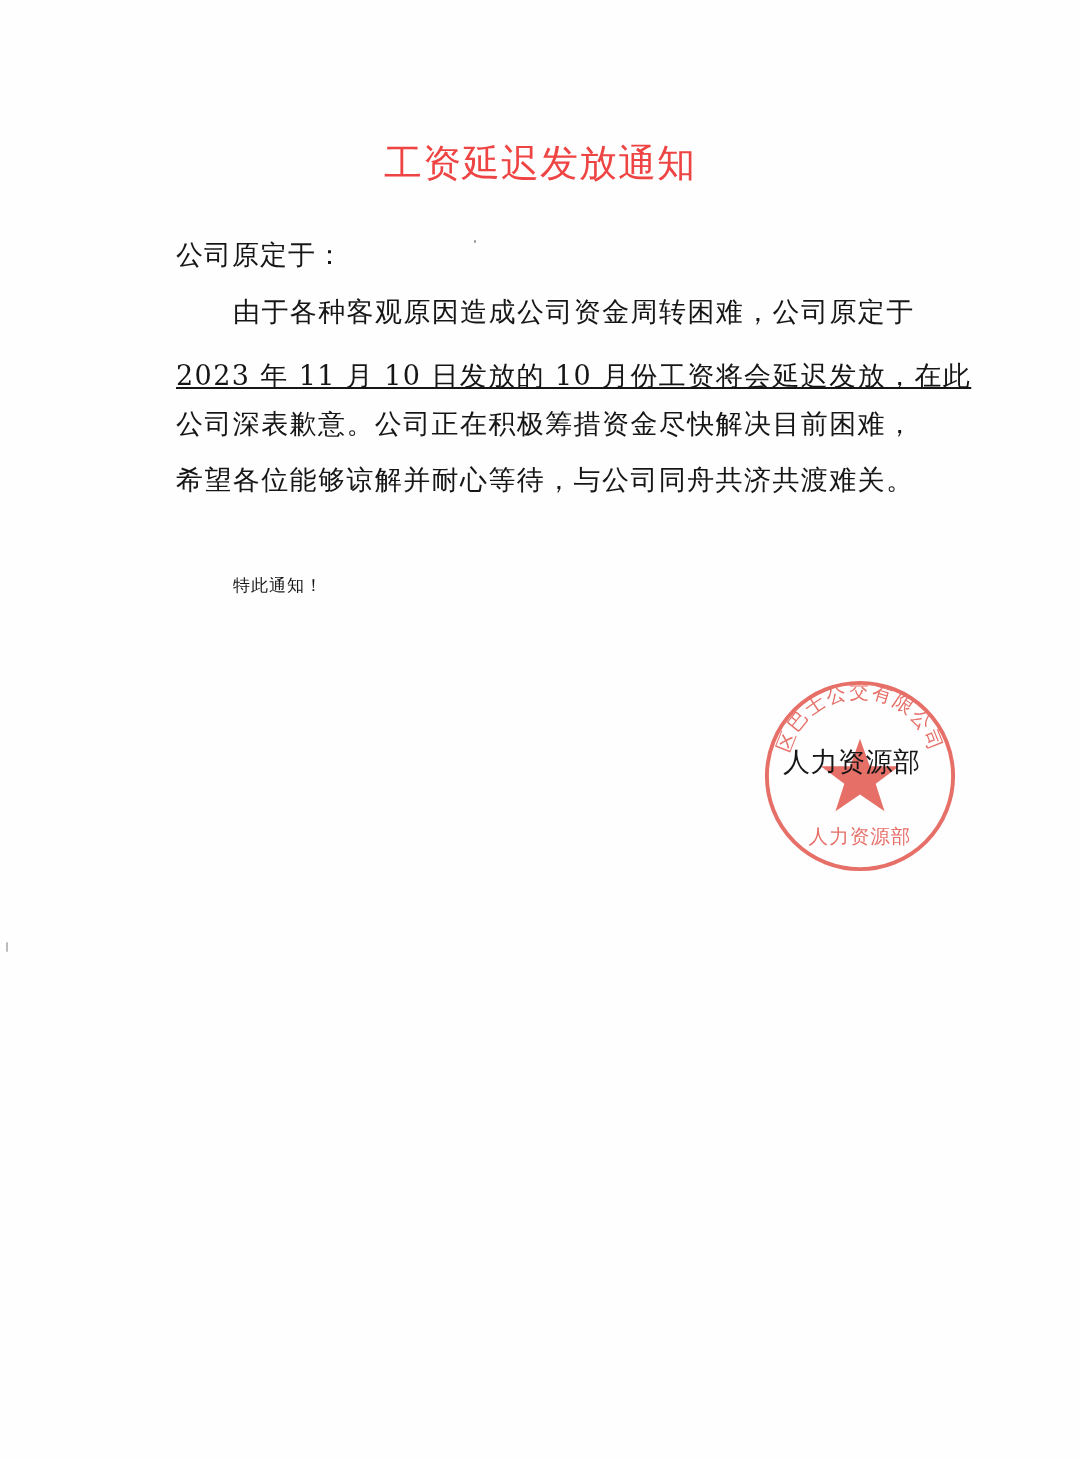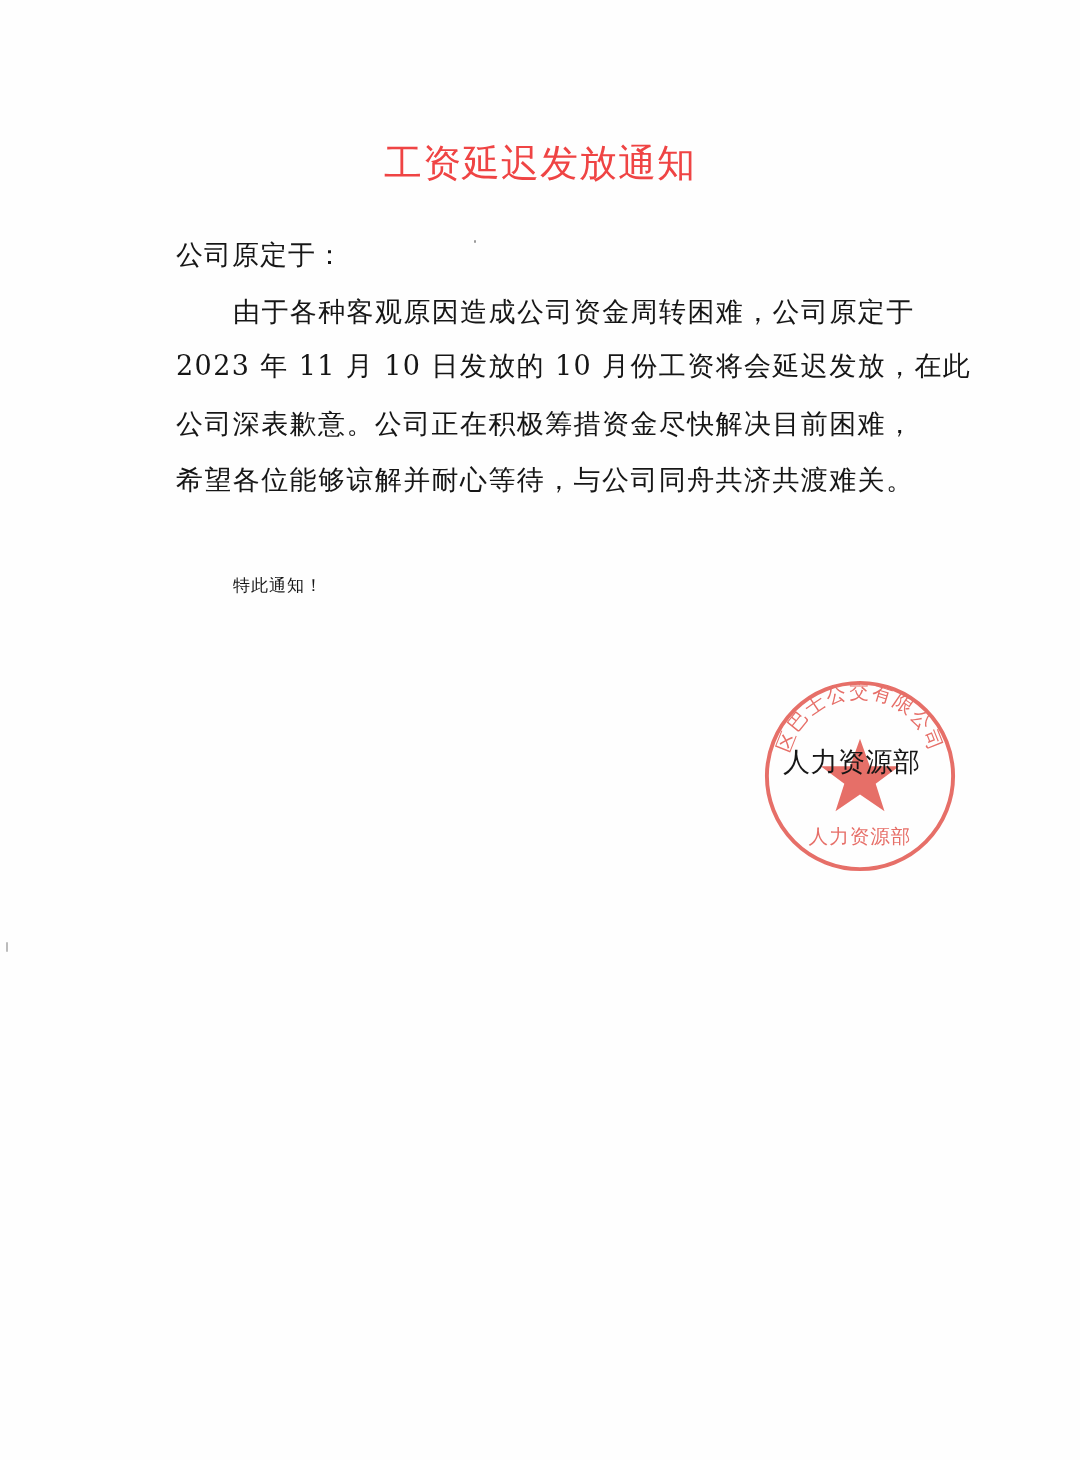--- a/index.html
+++ b/index.html
@@ -91,21 +91,21 @@
 
 <div class="page">
 
   <div class="title">工资延迟发放通知</div>
 
   <div class="speck" style="left:474px; top:240px;"></div>
 
   <div class="salutation">公司原定于：</div>
 
   <div class="body-line indent" style="top:294px;">由于各种客观原因造成公司资金周转困难，公司原定于</div>
-  <div class="body-line" style="top:348px;">2023 年 11 月 10 日发放的 10 月份工资将会延迟发放，在此</div>
+  <div class="body-line" style="top:358px;text-decoration:underline;">2023 年 11 月 10 日发放的 10 月份工资将会延迟发放，在此</div>
   <div class="body-line" style="top:406px;">公司深表歉意。公司正在积极筹措资金尽快解决目前困难，</div>
   <div class="body-line" style="top:462px;">希望各位能够谅解并耐心等待，与公司同舟共济共渡难关。</div>
 
   <div class="closing">特此通知！</div>
 
   <svg class="stamp" viewBox="0 0 200 200">
     <defs>
       <path id="arcTop" d="M 30 118 A 74 74 0 1 1 170 118"></path>
     </defs>
     <circle cx="100" cy="100" r="95" fill="none" stroke="#e0473f" stroke-width="4"></circle>

